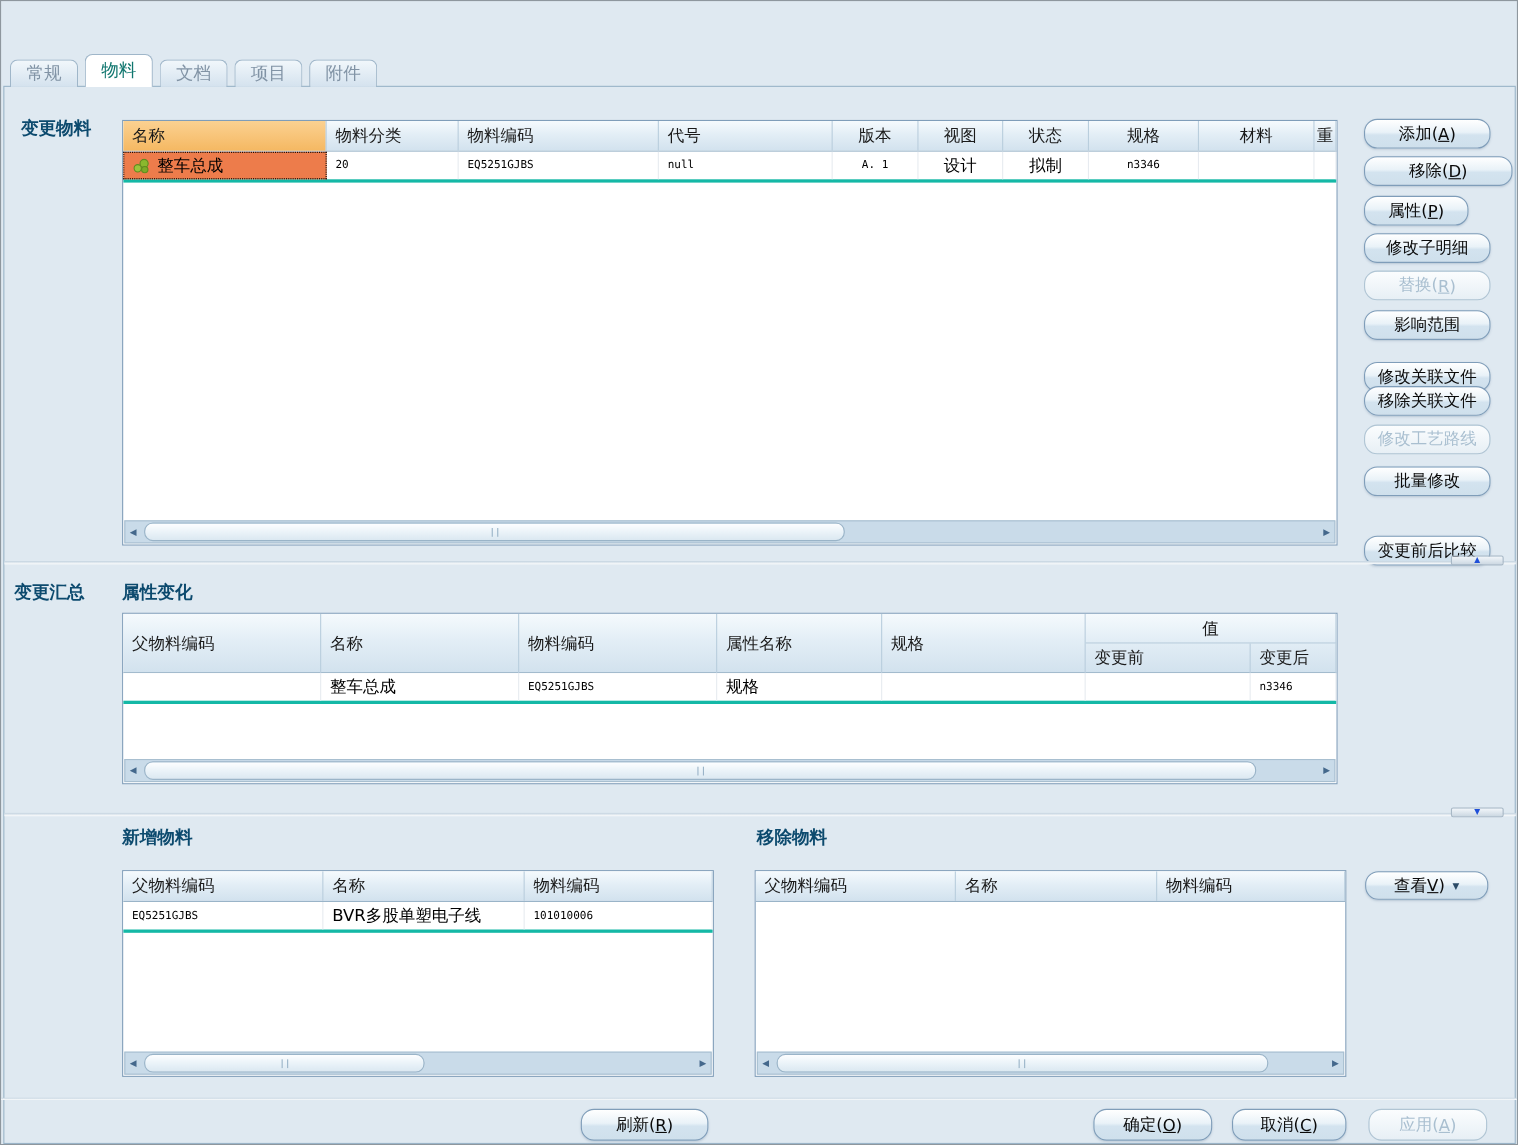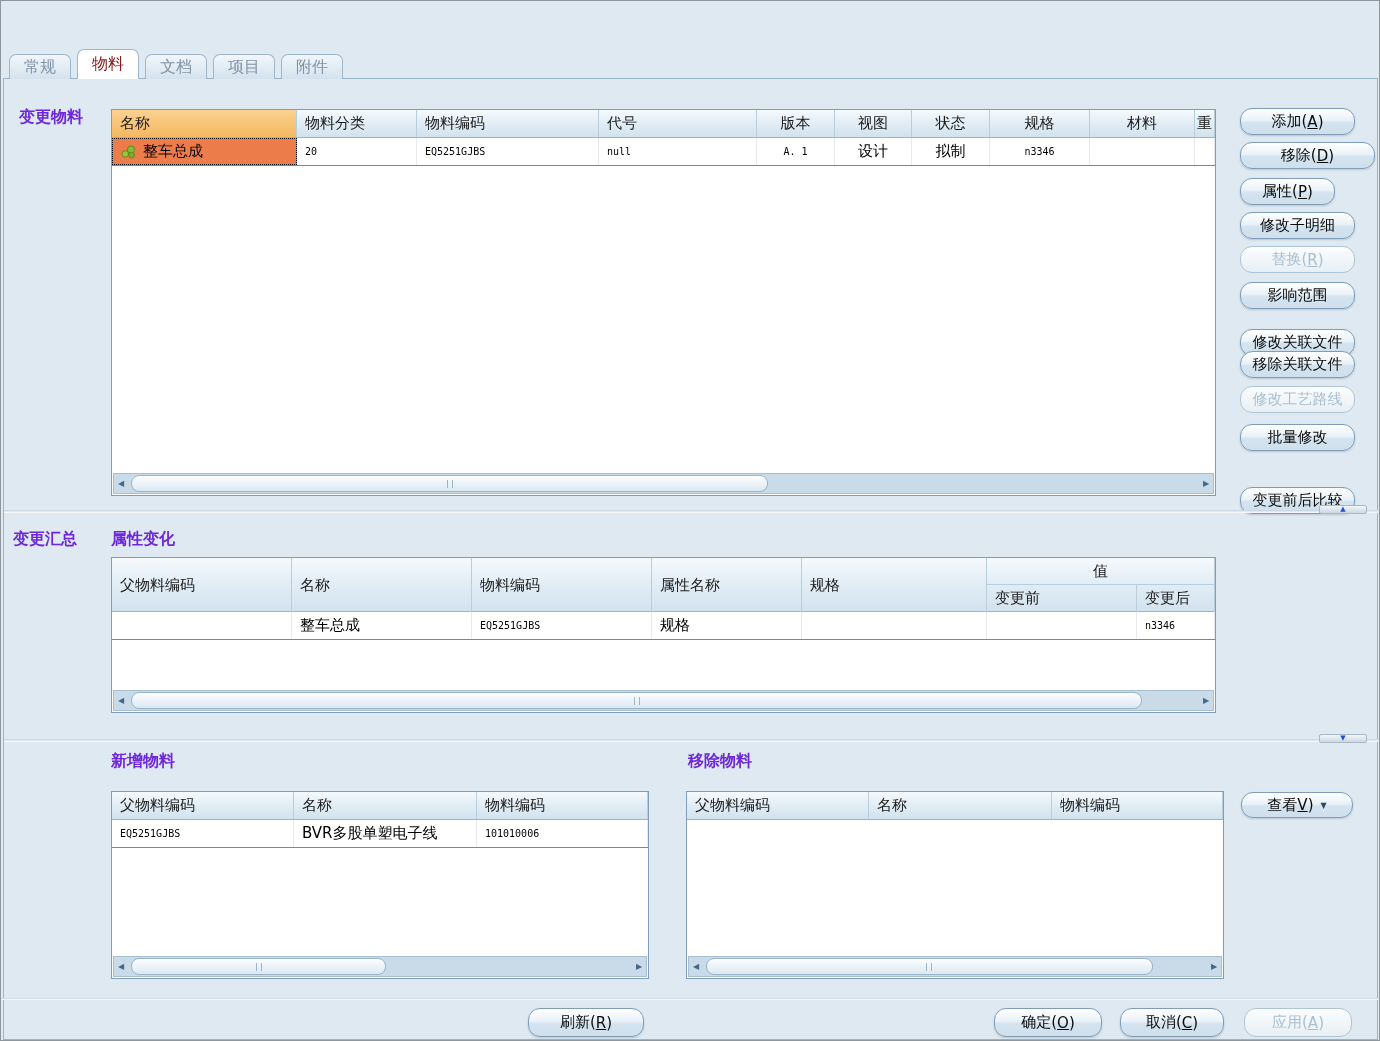--- a/index.html
+++ b/index.html
@@ -19,32 +19,32 @@
   .ctl-min { left:1187px; } .ctl-max { left:1256px; } .ctl-close { left:1324px; }
   .glyph-min { width:22px; height:2px; background:#b9c0c7; }
   .glyph-max { width:17px; height:17px; border:2px solid #1a1a1a; }
   .glyph-close { font-size:27px; color:#1a1a1a; line-height:1; }
   .smudge { position:absolute; left:424px; top:0; width:90px; height:3px; background:#3c434b; opacity:.85; }
   
   .tabbar { position:absolute; left:8px; top:48px; height:30px; display:flex; align-items:flex-end; gap:6px; z-index:5; }
   .tab { height:25px; padding:0 14px; display:flex; align-items:center; justify-content:center;
     font-size:16px; color:#8193a5; background:linear-gradient(180deg,#f1f7fb,#d4e2ee);
     border:1px solid #9fb6c9; border-bottom:none; border-radius:7px 7px 0 0; min-width:62px; }
-  .tab.active { height:30px; background:#ffffff; color:#7f1d1d; position:relative; z-index:6; }
+  .tab.active { height:30px; background:#ffffff; color:#0f766e; position:relative; z-index:6; }
   .content-border { position:absolute; left:2px; top:77px; width:1375px; height:962px;
     border:1px solid #9ab4c8; background:#dfe9f1; }
   
-  .seclabel { position:absolute; font-size:16px; font-weight:bold; color:#6d28d9; }
+  .seclabel { position:absolute; font-size:16px; font-weight:bold; color:#0c4a6e; }
   
   .tbl { position:absolute; background:#ffffff; border:1px solid #7f9db9; overflow:hidden; }
   .thead { display:grid; background:linear-gradient(180deg,#f5fafd,#e3eef6 45%,#d2e2ee); border-bottom:1px solid #9ab4c8; }
   .th { display:flex; align-items:center; padding:0 8px; font-size:15px; color:#1a1a1a;
     border-right:1px solid #b9cedd; height:100%; overflow:hidden; white-space:nowrap; }
   .th.c, .td.c { justify-content:center; padding:0 2px; }
-  .trow { display:grid; height:28px; border-bottom:1px solid #14b8a6; background:#fff; }
+  .trow { display:grid; height:28px; border-bottom:3px solid #14b8a6; background:#fff; }
   .td { display:flex; align-items:center; padding:0 8px; font-size:15px; color:#000;
     border-right:1px solid #e7ebf0; overflow:hidden; white-space:nowrap; }
   .mono { font-family:"DejaVu Sans Mono", monospace; font-size:10px; }
   .hdr-sel { background:linear-gradient(180deg,#fbd191,#f5b862); }
   .cell-sel { background:#ed7c4b; border:1px dotted #000; }
   .part-icon { width:16px; height:14px; margin-right:6px; flex:0 0 auto; }
   
   .g1 { grid-template-columns:185px 120px 182px 158px 78px 77px 78px 100px 105px 20px; }
   .g2 { grid-template-columns:180px 180px 180px 150px 185px 150px 78px; }
   .g3 { grid-template-columns:182px 183px 171px; }

